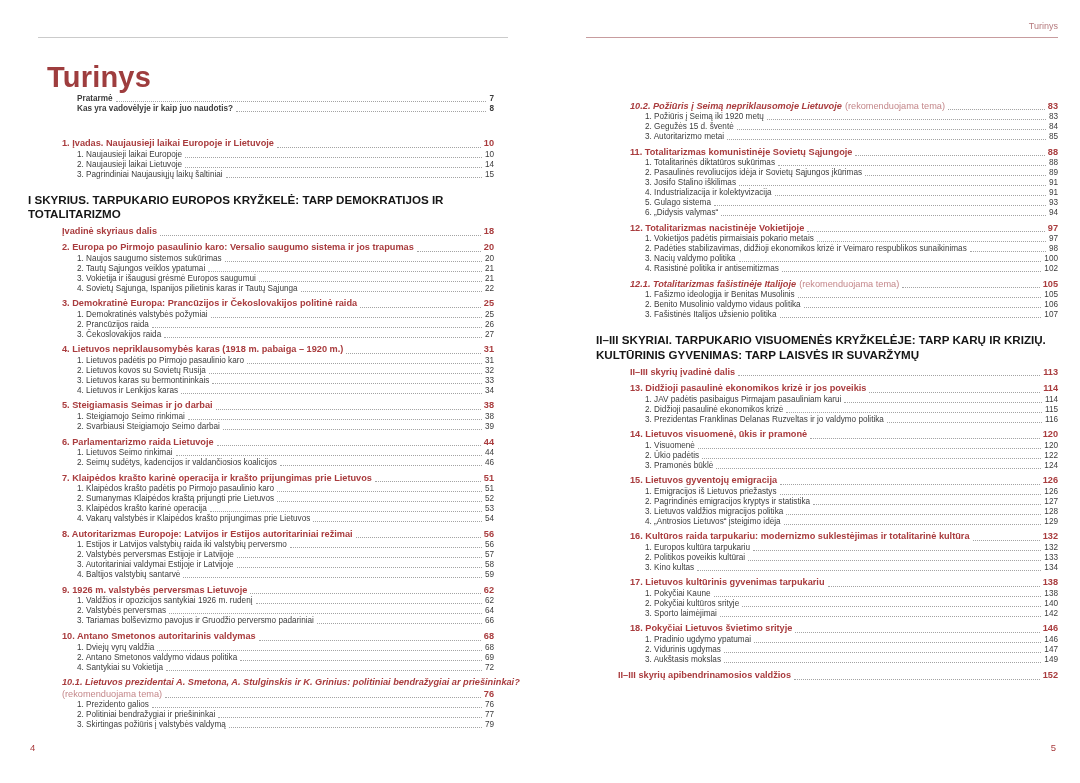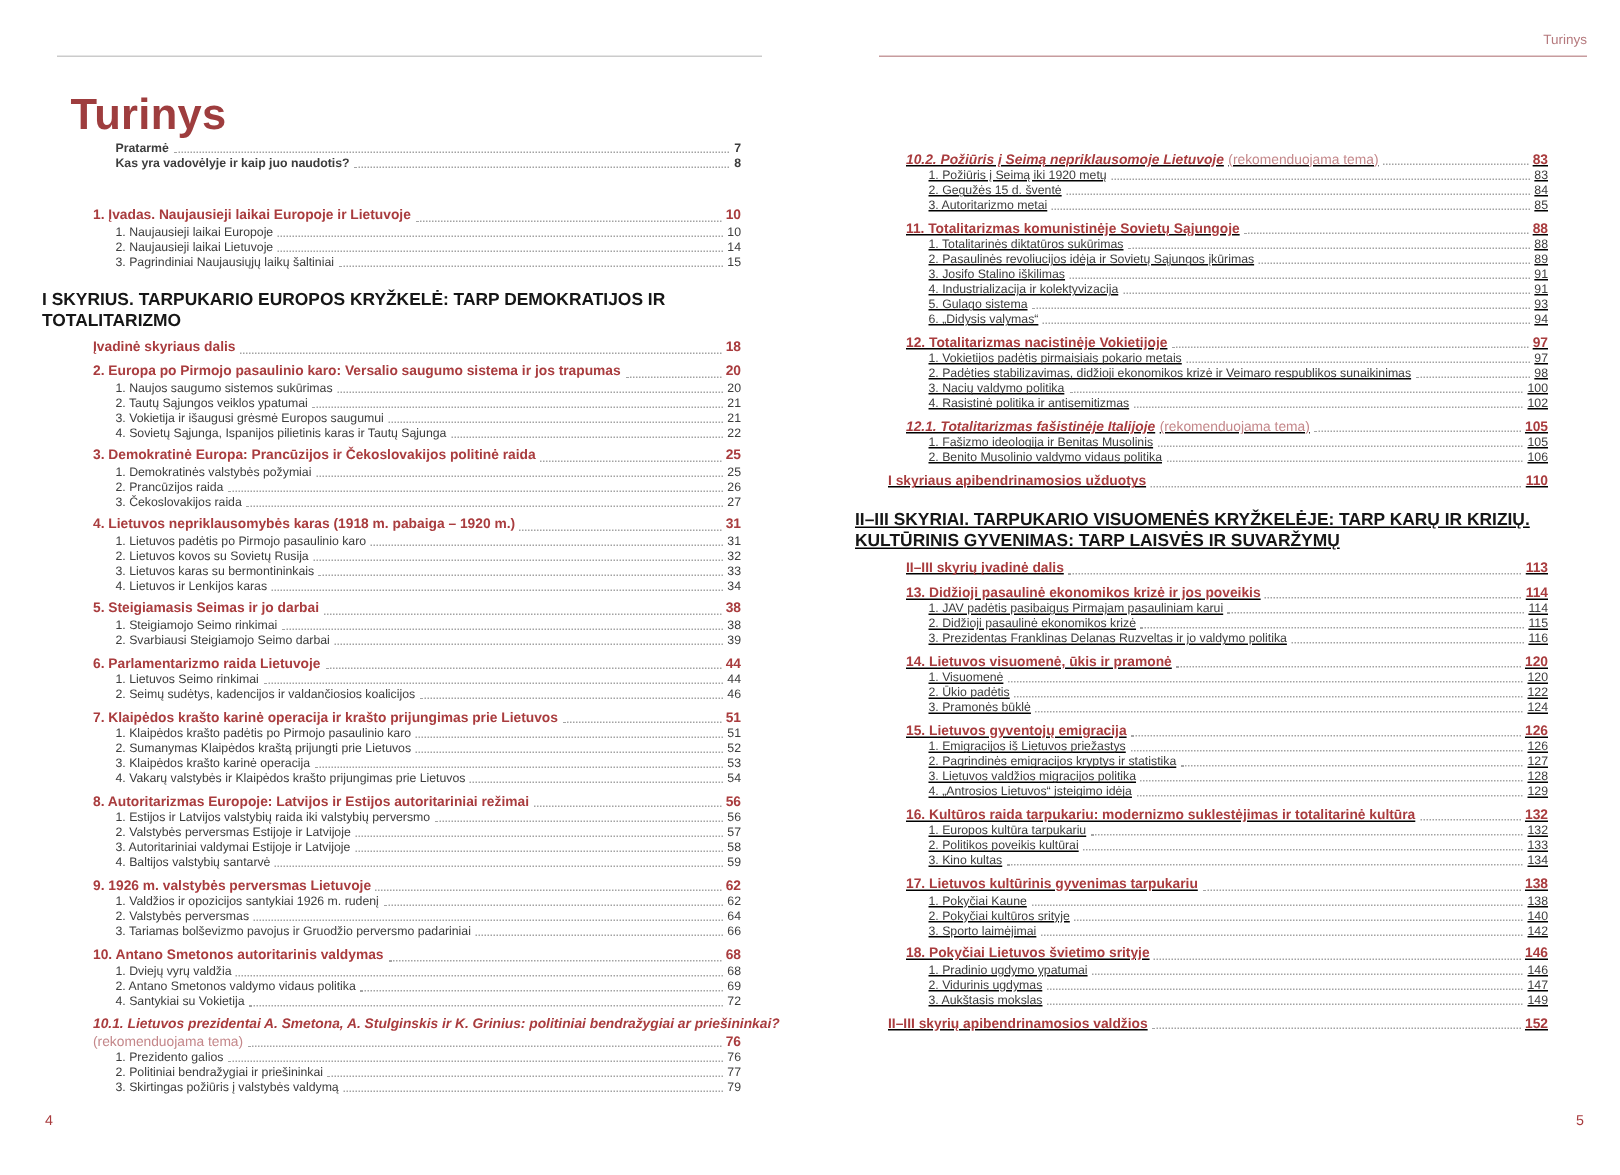--- a/index.html
+++ b/index.html
@@ -21,21 +21,21 @@
   }
   .rule{position:absolute;height:1px;top:37px;}
   #rule-left{left:38px;width:470px;background:var(--rule-left);}
   #rule-right{left:586px;width:472px;background:var(--rule-right);}
   #running-header{position:absolute;top:21px;left:586px;width:472px;text-align:right;
     font-size:9px;color:var(--muted-red);}
   #page-title{position:absolute;left:47px;top:42px;font-size:29px;font-weight:bold;
     color:var(--title-red);letter-spacing:.2px;}
   .col{position:absolute;top:94px;}
   #col-left{left:28px;width:466px;}
-  #col-right{left:570px;width:462px;top:96px;text-decoration:underline;}
+  #col-right{left:596px;width:462px;top:96px;}
 
   .row{display:flex;align-items:flex-end;}
   .row .lbl{white-space:nowrap;}
   .leader{flex:1 1 auto;min-width:8px;border-bottom:1px dotted var(--dots);margin:0 3px 2px 3px;}
   .pg{white-space:nowrap;}
 
   .sub,.front{margin-left:49px;font-size:8.2px;line-height:10px;color:var(--text);}
   .front{font-weight:bold;}
   .sub .pg,.front .pg{color:var(--text);}
 
@@ -418,24 +418,24 @@
     <div class="row sub">
       <span class="lbl">1. Fašizmo ideologija ir Benitas Musolinis</span>
       <span class="leader"></span>
       <span class="pg">105</span>
     </div>
     <div class="row sub">
       <span class="lbl">2. Benito Musolinio valdymo vidaus politika</span>
       <span class="leader"></span>
       <span class="pg">106</span>
     </div>
-    <div class="row summary">
-      <span class="lbl">I skyriaus apibendrinamosios užduotys</span>
-      <span class="leader"></span>
-      <span class="pg">110</span>
+    <div class="row sub">
+      <span class="lbl">3. Fašistinės Italijos užsienio politika</span>
+      <span class="leader"></span>
+      <span class="pg">107</span>
     </div>
     <div class="row part">
       <span class="lbl">II–III SKYRIAI. TARPUKARIO VISUOMENĖS KRYŽKELĖJE: TARP KARŲ IR KRIZIŲ. KULTŪRINIS GYVENIMAS: TARP LAISVĖS IR SUVARŽYMŲ</span>
     </div>
     <div class="row intro">
       <span class="lbl">II–III skyrių įvadinė dalis</span>
       <span class="leader"></span>
       <span class="pg">113</span>
     </div>
     <div class="row chapter">

